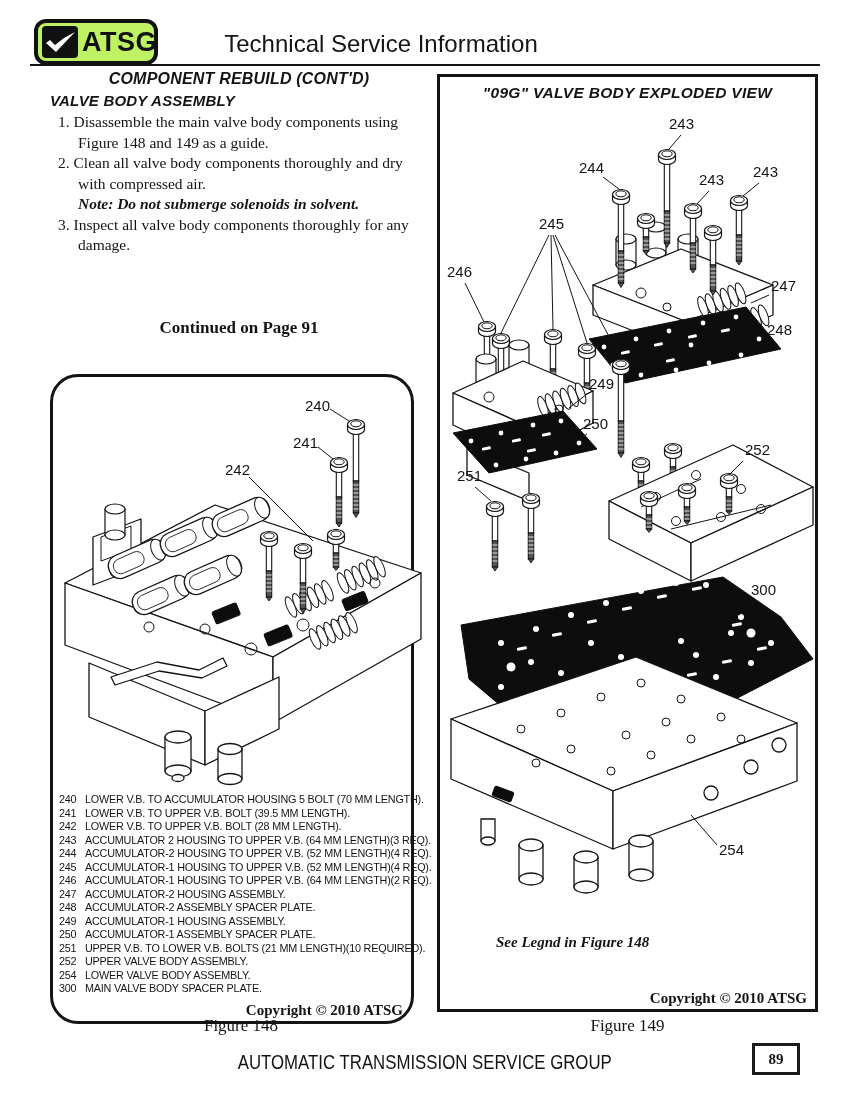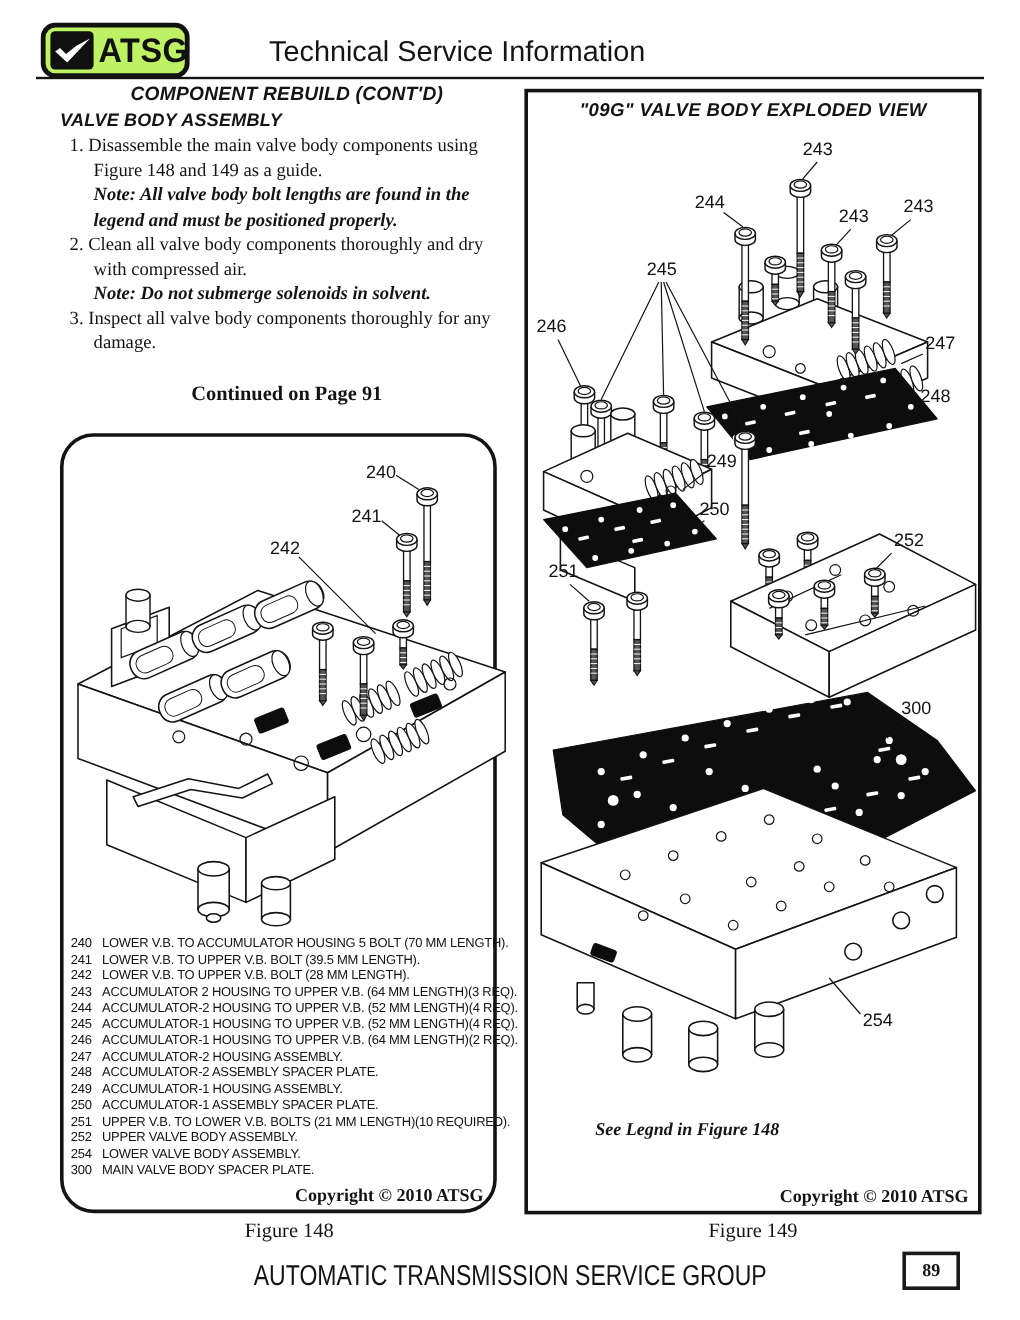--- a/index.html
+++ b/index.html
@@ -18,37 +18,37 @@
         font-family:"Liberation Sans",sans-serif;font-weight:bold;font-style:italic;font-size:16px;letter-spacing:.2px;}
   .sub-title{position:absolute;left:50px;top:92px;font-family:"Liberation Sans",sans-serif;
         font-weight:bold;font-style:italic;font-size:15px;letter-spacing:.2px;}
   .steps{position:absolute;left:58px;top:112px;width:374px;font-size:15.5px;line-height:20.5px;}
   .step{margin:0;padding-left:20px;text-indent:-20px;}
   .note{margin:0 0 0 20px;font-weight:bold;font-style:italic;}
   .continued{position:absolute;left:48px;top:306px;width:382px;text-align:center;
         font-weight:bold;font-size:17px;margin-top:12px;}
   
   .figbox{position:absolute;background:#fff;border:3px solid #141414;box-sizing:border-box;}
-  .fig148-box{left:50px;top:361px;width:364px;height:650px;border-radius:28px;}
+  .fig148-box{left:50px;top:374px;width:364px;height:650px;border-radius:28px;}
   .fig149-box{left:437px;top:74px;width:381px;height:938px;}
   .fig149-title{position:absolute;left:0;top:7px;width:100%;text-align:center;
         font-family:"Liberation Sans",sans-serif;font-weight:bold;font-style:italic;font-size:15.5px;letter-spacing:.3px;}
   .fig-svg{position:absolute;left:0;top:0;}
   .legend{position:absolute;left:6px;top:416px;width:366px;font-family:"Liberation Sans",sans-serif;
         font-size:10.8px;letter-spacing:-.2px;line-height:13.5px;white-space:nowrap;}
   .lg-row{display:flex;}
   .lg-num{width:26px;flex:0 0 26px;}
   .copyright{position:absolute;right:8px;bottom:2px;font-weight:bold;font-size:15px;}
   .see-legend{position:absolute;left:46px;bottom:58px;font-weight:bold;font-style:italic;font-size:15px;margin-left:10px;}
   .fig-caption{position:absolute;top:1016px;text-align:center;font-size:17px;}
   .cap148{left:50px;width:382px;}
   .cap149{left:437px;width:381px;}
   
   .footer-org{position:absolute;left:0;top:1050px;width:850px;text-align:center;
-        font-family:"Liberation Sans",sans-serif;font-size:24px;color:#141414;}
+        font-family:"Liberation Sans",sans-serif;font-size:21px;color:#141414;}
   .footer-org span{display:inline-block;transform:scaleX(.8);}
   .page-badge{position:absolute;left:752px;top:1043px;min-width:34px;height:26px;border:3.5px solid #1a1a1a;
         display:flex;align-items:center;justify-content:center;font-weight:bold;font-size:15px;padding:0 4px;}
   
   svg text{font-family:"Liberation Sans",sans-serif;font-size:15px;fill:#141414;}
   svg .ldr{stroke:#141414;stroke-width:1;fill:none;}
   svg .wh{fill:#fff;stroke:#141414;stroke-width:1.3;stroke-linejoin:round;}
   svg .det{fill:none;stroke:#141414;stroke-width:1;}
   svg .blk{fill:#0d0d0d;stroke:#0d0d0d;stroke-linejoin:round;}
   svg .hole{fill:#fff;stroke:none;}
@@ -66,21 +66,20 @@
     </div>
     <div class="logo-text">ATSG</div>
   </div>
   <div class="header-title">Technical Service Information</div>
   <div class="header-rule"></div>
 
   <div class="sec-title">COMPONENT REBUILD (CONT'D)</div>
   <div class="sub-title">VALVE BODY ASSEMBLY</div>
   <div class="steps">
     <p class="step"><span>1.</span> <span>Disassemble the main valve body components using Figure 148 and 149 as a guide.</span></p>
-    <p class="note">Note: All valve body bolt lengths are found in the legend and must be positioned properly.</p>
     <p class="step"><span>2.</span> <span>Clean all valve body components thoroughly and dry with compressed air.</span></p>
     <p class="note">Note: Do not submerge solenoids in solvent.</p>
     <p class="step"><span>3.</span> <span>Inspect all valve body components thoroughly for any damage.</span></p>
   </div>
   <div class="continued">Continued on Page 91</div>
 
   <div class="figbox fig148-box">
     <svg class="fig-svg" width="376" height="414" viewBox="0 0 376 414">
       <defs>
         <g id="bhead">

